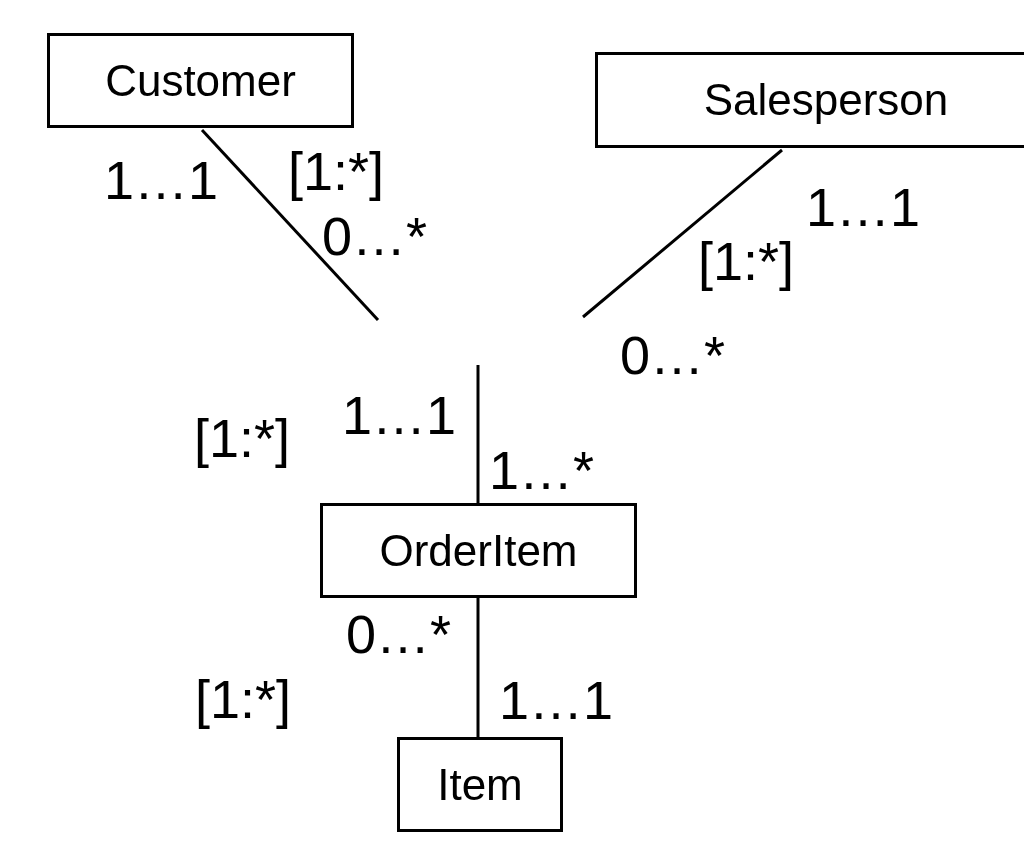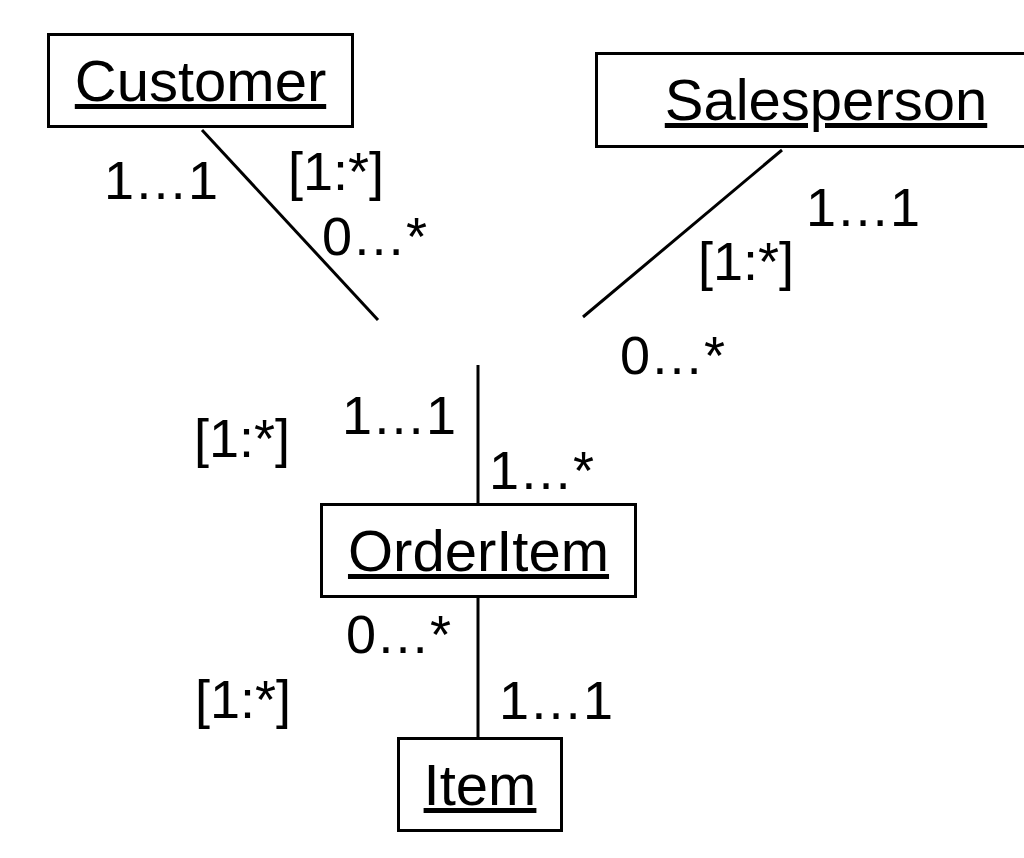--- a/index.html
+++ b/index.html
@@ -26,24 +26,23 @@
   .entity {
     position: absolute;
     box-sizing: border-box;
     border: 3px solid #000000;
     background: #ffffff;
     display: flex;
     align-items: center;
     justify-content: center;
   }
   .entity span {
-    font-size: 58px;
+    font-size: 44px;
     line-height: 1;
     white-space: nowrap;
-    text-decoration: underline;
   }
   .mult {
     position: absolute;
     font-size: 54px;
     line-height: 1;
     white-space: nowrap;
   }
   
   #box-customer    { left: 47px;  top: 33px;  width: 307px; height: 95px; }
   #box-salesperson { left: 595px; top: 52px;  width: 446px; height: 96px; padding-left: 16px; }

